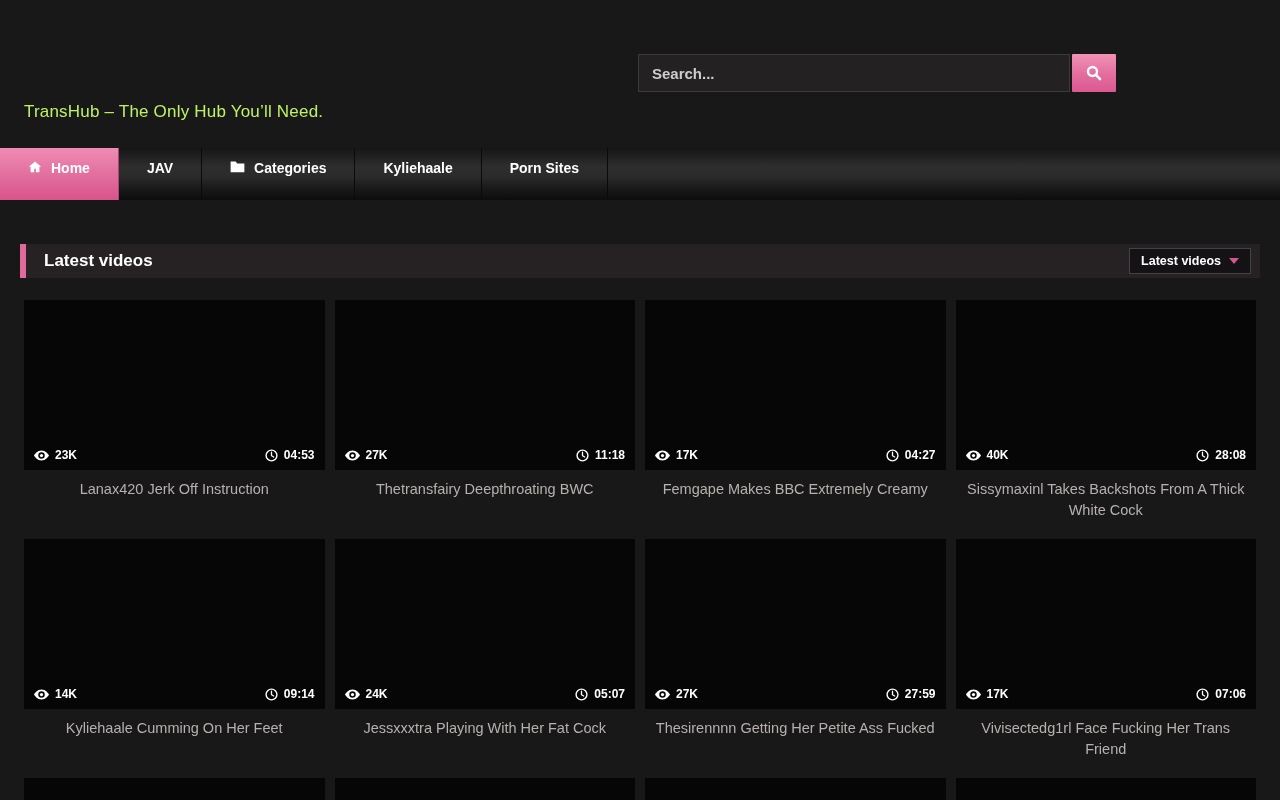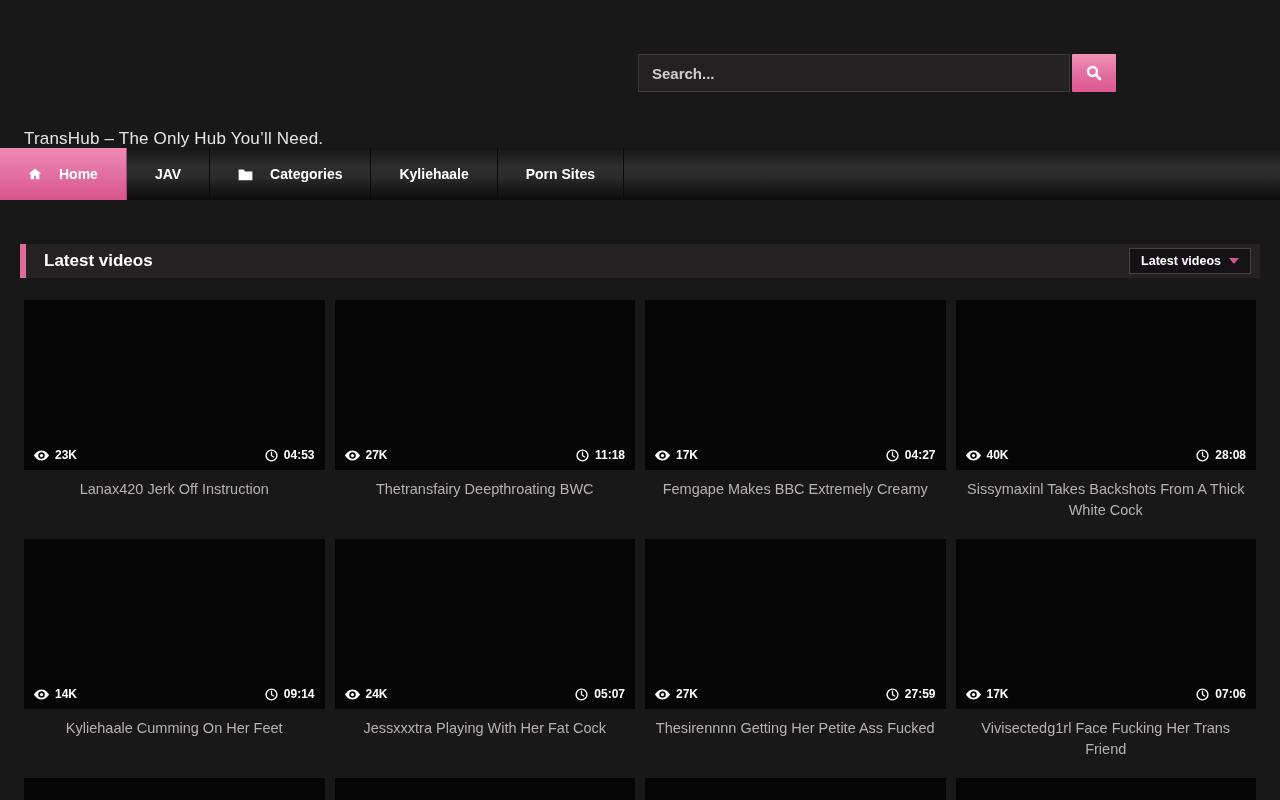--- a/index.html
+++ b/index.html
@@ -18,30 +18,30 @@
     background: #242122; border: 1px solid #3d3a3b; border-radius: 0;
     color: #ddd9da; padding: 0 13px; font-size: 15px; font-weight: bold;
     font-family: "Liberation Sans", sans-serif; outline: none;
   }
   .search-input::placeholder { color: #cfcccd; opacity: 1; }
   .search-btn {
     width: 44px; height: 38px; margin-left: 2px; border: none; cursor: pointer;
     background: linear-gradient(180deg, #f192b6 0%, #e26d9f 55%, #dd5890 100%);
     display: flex; align-items: center; justify-content: center; border-radius: 1px;
   }
-  .tagline { position: absolute; left: 24px; top: 102px; color: #e5e5e5; font-size: 17px; letter-spacing: .2px; margin-top: 27px; }
+  .tagline { position: absolute; left: 24px; top: 102px; color: #bef264; font-size: 17px; letter-spacing: .2px; }
 
   
   .nav {
     height: 52px; width: 100%;
     background: linear-gradient(180deg, #161616 0%, #2d2d2d 35%, #2b2b2b 55%, #191919 78%, #0c0c0c 100%);
     display: flex; align-items: stretch;
   }
   .nav-item {
-    display: flex; align-items: center; gap: 17px;
+    display: flex; gap: 9px;
     padding: 12px 28px; color: #ffffff; font-size: 14px; font-weight: bold;
     border-right: 1px solid #0a0a0a; cursor: pointer; white-space: nowrap;
   }
   .nav-item.active {
     background: linear-gradient(180deg, #ef8cb3 0%, #e films 50%, #d8548b 100%);
     background: linear-gradient(180deg, #ef8cb3 0%, #e16d9e 55%, #d8548b 100%);
     border-right: 1px solid #b04573;
   }
   .nav-item .nicon { display: inline-flex; }
 

